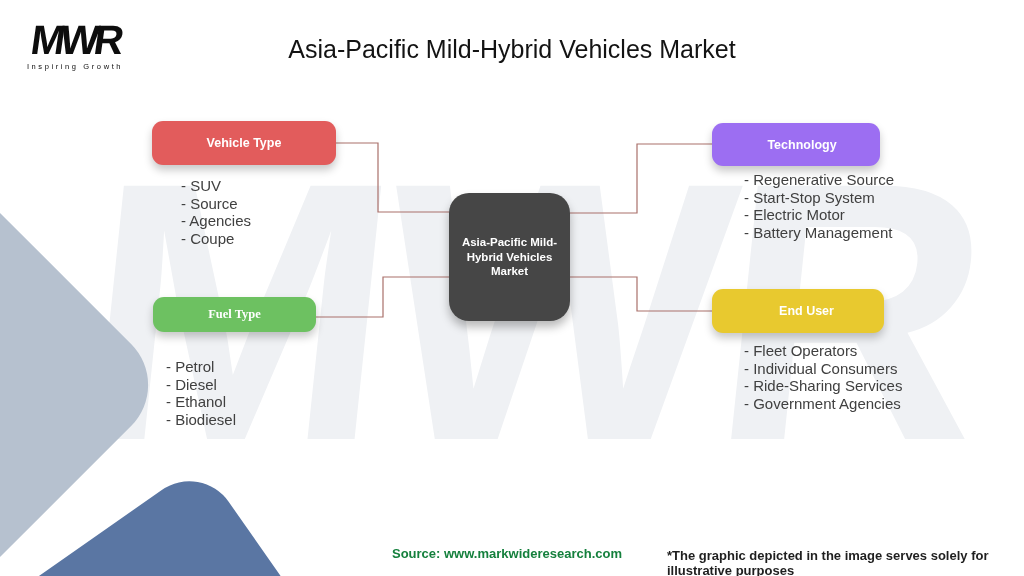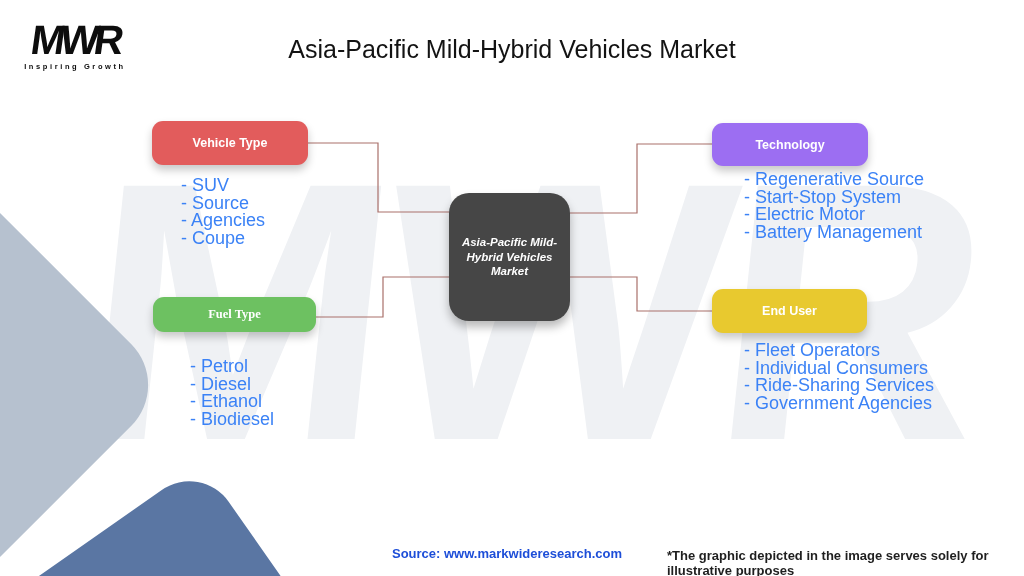--- a/index.html
+++ b/index.html
@@ -23,54 +23,54 @@
     left:-48px;top:541px;width:400px;height:400px;border-radius:48px;
     transform:rotate(55deg);
   }
   
   .connectors{position:absolute;left:0;top:0;z-index:3;}
   .connectors polyline{fill:none;stroke-width:1.2px;}
   
   .logo{position:absolute;left:20px;top:20px;z-index:5;width:110px;text-align:center;color:#0d0d0d;}
   .logo-monogram{font-size:41px;line-height:40px;font-weight:bold;letter-spacing:-5px;transform:skewX(-8deg);}
   .logo-brand{font-size:12.5px;font-weight:bold;letter-spacing:0.1px;margin-top:1px;}
-  .logo-tagline{font-size:7.5px;font-weight:bold;letter-spacing:2.6px;margin-top:2px;white-space:nowrap;}
+  .logo-tagline{font-size:7.5px;font-weight:normal;letter-spacing:2.6px;margin-top:2px;white-space:nowrap;}
   
   .title{
     position:absolute;left:0;right:0;top:27px;z-index:5;text-align:center;
     font-size:25px;font-weight:normal;color:#131313;margin-top:8px;
   }
   
   .pill{
     position:absolute;z-index:4;display:flex;align-items:center;justify-content:center;
     border-radius:11px;color:#ffffff;font-size:12.5px;font-weight:bold;
     box-shadow:0 5px 8px rgba(0,0,0,0.22);
   }
-  .pill-vehicle{left:152px;top:121px;width:156px;height:44px;}
-  .pill-technology{left:712px;top:123px;width:156px;height:43px;}
+  .pill-vehicle{left:152px;top:121px;width:184px;height:44px;}
+  .pill-technology{left:712px;top:123px;width:156px;height:43px;padding-left:12px;}
   .pill-fuel{left:153px;top:297px;width:163px;height:35px;font-family:Liberation Serif, serif;}
   .pill-enduser{left:712px;top:289px;width:155px;height:44px;}
   
-  .items{position:absolute;z-index:4;font-size:18px;line-height:17.6px;color:#3b82f6;}
+  .items{position:absolute;z-index:4;font-size:15px;line-height:17.6px;color:#404040;}
   .items-vehicle{left:181px;top:177px;}
   .items-technology{left:744px;top:171px;}
-  .items-fuel{left:190px;top:358px;}
+  .items-fuel{left:166px;top:358px;}
   .items-enduser{left:744px;top:342px;}
   
   .center-node{
     position:absolute;left:449px;top:193px;width:121px;height:128px;z-index:4;
     border-radius:20px;display:flex;align-items:center;justify-content:center;
     box-shadow:0 6px 10px rgba(0,0,0,0.28);
   }
   .center-node-text{
     color:#ffffff;font-size:11.5px;font-weight:bold;line-height:14.5px;text-align:center;
   }
   .center-node-text span{display:block;}
   
-  .source{position:absolute;left:392px;top:546px;z-index:5;font-size:13px;font-weight:bold;color:#1d4ed8;}
+  .source{position:absolute;left:392px;top:546px;z-index:5;font-size:13px;font-weight:bold;color:#15803d;}
   .disclaimer{position:absolute;left:667px;top:548px;z-index:5;font-size:13px;font-weight:600;color:#1f1f1f;}
 </style>
 </head>
 <body>
 
 <div class="canvas">
 
   <div class="watermark" style="color: rgb(239, 241, 244);">MWR</div>
 
   <div class="shape shape-light" style="background-color: rgb(182, 193, 207);"></div>
@@ -92,21 +92,21 @@
 
   <div class="pill pill-vehicle" style="background-color: rgb(226, 92, 92);">
     <span>Vehicle Type</span>
   </div>
   <div class="pill pill-technology" style="background-color: rgb(156, 110, 242);">
     <span>Technology</span>
   </div>
   <div class="pill pill-fuel" style="background-color: rgb(109, 193, 97);">
     <span>Fuel Type</span>
   </div>
-  <div class="pill pill-enduser" style="background-color: rgb(232, 201, 47);">
+  <div class="pill pill-enduser" style="background-color: rgb(232, 201, 47); padding-left: 17px;">
     <span>End User</span>
   </div>
 
   <div class="items items-vehicle">
     <div>- SUV</div>
     <div>- Source</div>
     <div>- Agencies</div>
     <div>- Coupe</div>
   </div>
   <div class="items items-technology">
@@ -121,21 +121,21 @@
     <div>- Ethanol</div>
     <div>- Biodiesel</div>
   </div>
   <div class="items items-enduser">
     <div>- Fleet Operators</div>
     <div>- Individual Consumers</div>
     <div>- Ride-Sharing Services</div>
     <div>- Government Agencies</div>
   </div>
 
-  <div class="center-node" style="background-color: rgb(70, 70, 70); font-style: italic;">
+  <div class="center-node" style="background-color: rgb(70, 70, 70);">
     <div class="center-node-text">
       <span>Asia-Pacific Mild-</span>
       <span>Hybrid Vehicles</span>
       <span>Market</span>
     </div>
   </div>
 
   <div class="source">Source: www.markwideresearch.com</div>
   <div class="disclaimer">*The graphic depicted in the image serves solely for illustrative purposes</div>
 

